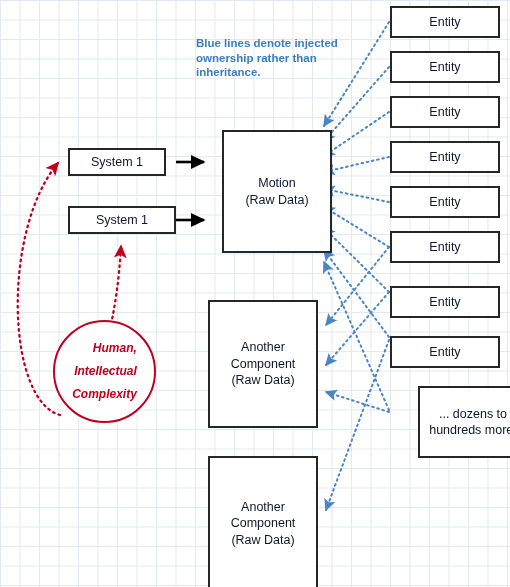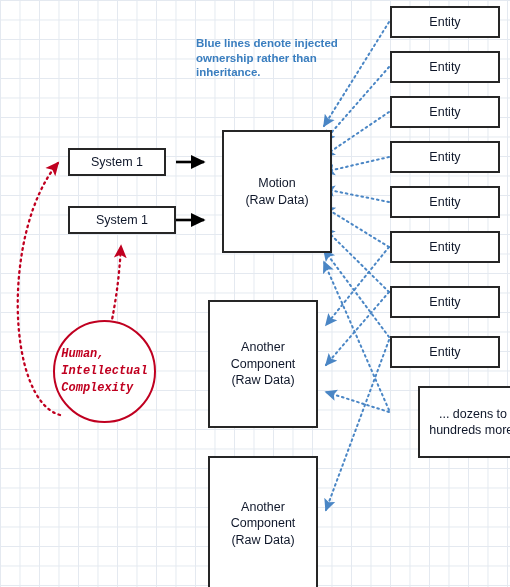--- a/index.html
+++ b/index.html
@@ -39,26 +39,25 @@
   .comp{font-size:12.5px;}
   .entity{font-size:12.5px;}
 
   .circle{
     position:absolute;
     box-sizing:border-box;
     border:2.5px solid #c00020;
     border-radius:50%;
     background:#ffffff;
     display:flex;align-items:center;justify-content:center;
-    text-align:left;
+    text-align:right;
     color:#c00020;
     font-weight:bold;font-style:italic;
-    font-size:12px;line-height:17px;
+    font-size:12px;line-height:23px;
     z-index:3;
-    font-family:Liberation Mono, monospace;
   }
   .circle span{white-space:pre-line;}
 
   .note{
     position:absolute;
     text-align:left;
     color:#3a7ebf;
     font-weight:bold;
     font-size:11.5px;
     line-height:14.5px;

